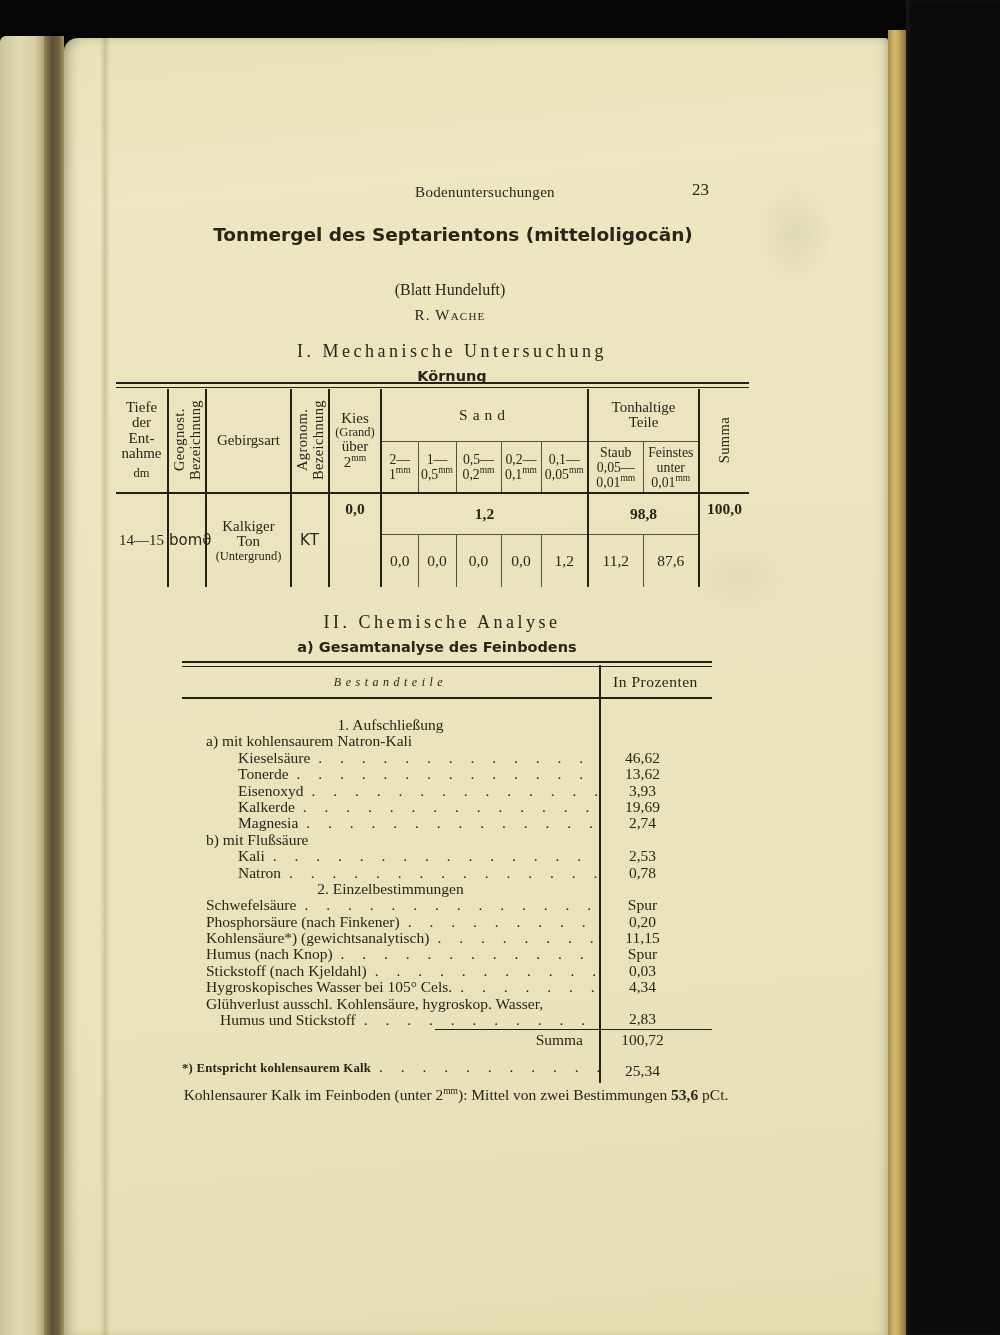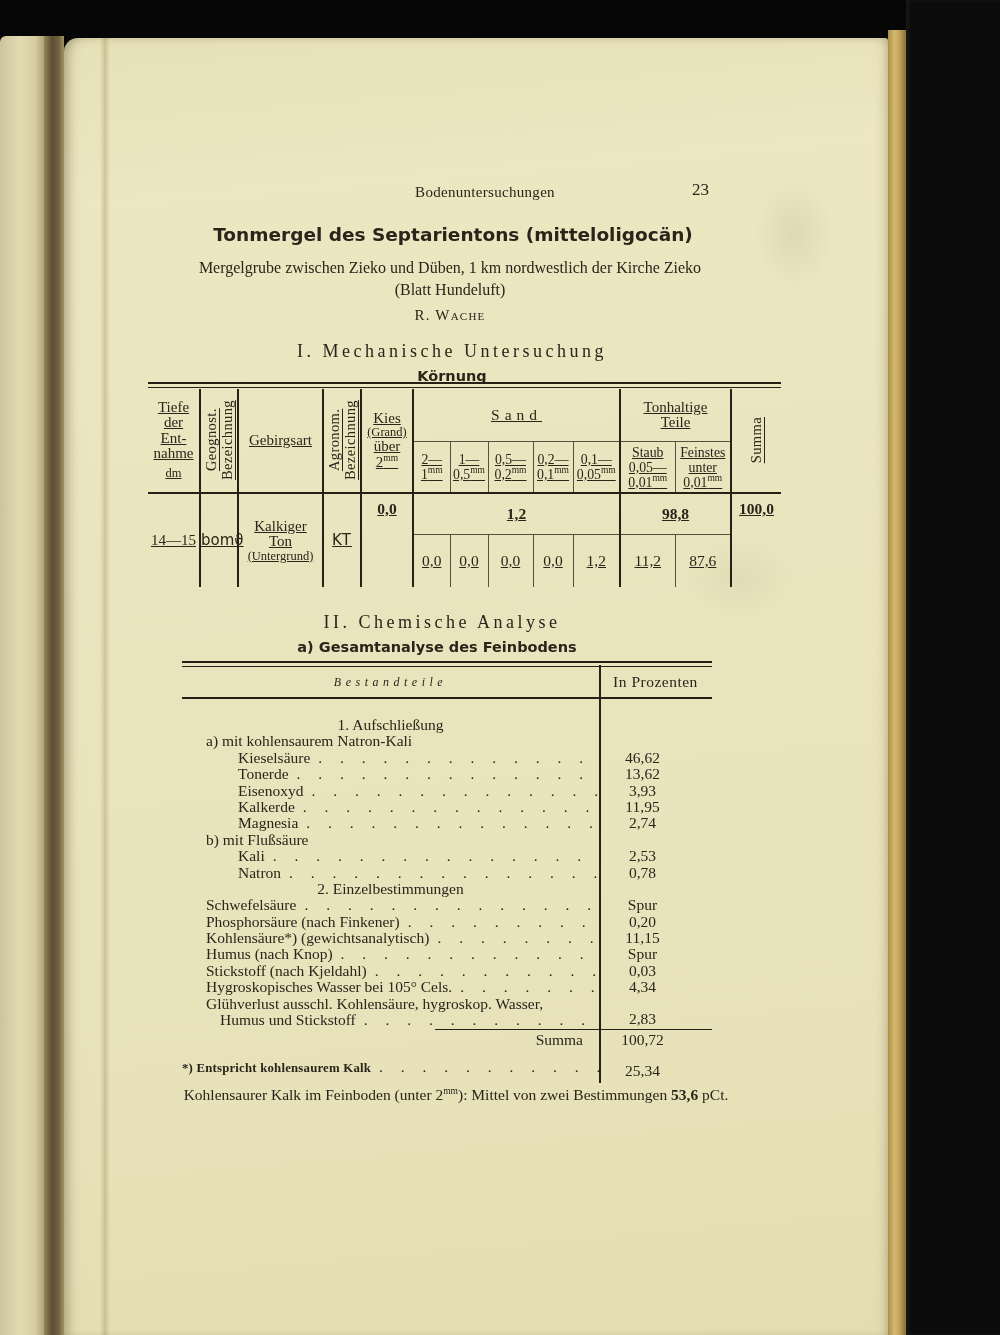--- a/index.html
+++ b/index.html
@@ -44,21 +44,21 @@
   .author{top:269px;left:0;width:772px;text-align:center;font-size:15px;
     font-variant:small-caps;letter-spacing:1.2px;}
   .h1sec{top:303px;left:0;width:776px;text-align:center;font-size:18px;letter-spacing:3.5px;}
   .kornung{top:330px;left:0;width:776px;text-align:center;font-size:14.5px;}
   .h2sec{top:574px;left:0;width:756px;text-align:center;font-size:18px;letter-spacing:3.5px;}
   .asub{top:601px;left:0;width:746px;text-align:center;font-size:14.5px;}
 
   .double-rule{height:3px;border-top:2.5px solid var(--rule);border-bottom:1px solid var(--rule);}
 
   
-  .t1wrap{left:84px;top:344px;width:633px;text-decoration:underline;}
+  .t1wrap{left:52px;top:344px;width:633px;}
   table.t1{border-collapse:collapse;table-layout:fixed;width:633px;margin-top:1px;}
   .t1 th,.t1 td{padding:0;text-align:center;vertical-align:middle;font-weight:normal;
     font-size:15px;line-height:15.5px;color:var(--ink);}
   .t1 .br2{border-right:2px solid var(--rule);}
   .t1 .br1{border-right:1px solid var(--thin);}
   .t1 tr.h1 th[rowspan]{border-bottom:2.5px solid var(--rule);}
   .t1 tr.h2 th{border-bottom:2.5px solid var(--rule);height:50px;}
   .t1 th.grp{height:52px;border-bottom:1px solid var(--thin);}
   .t1 td.tot{height:40px;font-weight:bold;font-size:15.5px;}
   .t1 td.groupline{border-bottom:1px solid var(--thin);}
@@ -116,21 +116,20 @@
 
   <div class="page">
     <div class="crease"></div>
     <div class="stain1"></div>
     <div class="stain2"></div>
 
     <div class="abs runhead">Bodenuntersuchungen</div>
     <div class="abs pagenum">23</div>
 
     <div class="abs title boldsans">Tonmergel des Septarientons (mitteloligocän)</div>
-    <div class="abs sub1">Mergelgrube zwischen Zieko und Düben, 1 km nordwestlich der Kirche Zieko</div>
     <div class="abs sub2">(Blatt Hundeluft)</div>
     <div class="abs h1sec">I. Mechanische Untersuchung</div>
 
     <div class="abs author">R. Wache</div>
     <div class="abs kornung boldsans">Körnung</div>
 
     <div class="abs t1wrap">
       <div class="double-rule"></div>
       <table class="t1">
         <colgroup>
@@ -284,21 +283,21 @@
               <span>Eisenoxyd</span>
               <span class="leader">. . . . . . . . . . . . . . . . . . . . . . . . . . . . . . . . . . . . . . . . . . . . . . . . . . . . . . . . . . . . </span>
             </div>
             <div class="cr">3,93</div>
           </div>
           <div class="chem-row row-leader">
             <div class="cl ind2">
               <span>Kalkerde</span>
               <span class="leader">. . . . . . . . . . . . . . . . . . . . . . . . . . . . . . . . . . . . . . . . . . . . . . . . . . . . . . . . . . . . </span>
             </div>
-            <div class="cr">11,95</div>
+            <div class="cr">19,69</div>
           </div>
           <div class="chem-row row-leader">
             <div class="cl ind2">
               <span>Magnesia</span>
               <span class="leader">. . . . . . . . . . . . . . . . . . . . . . . . . . . . . . . . . . . . . . . . . . . . . . . . . . . . . . . . . . . . </span>
             </div>
             <div class="cr">2,74</div>
           </div>
           <div class="chem-row row-plain">
             <div class="cl ind1">b) mit Flußsäure</div>

